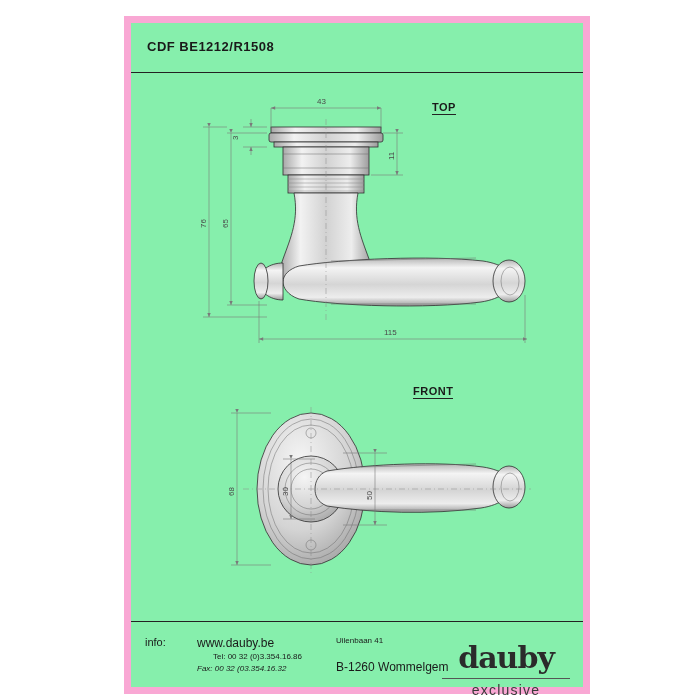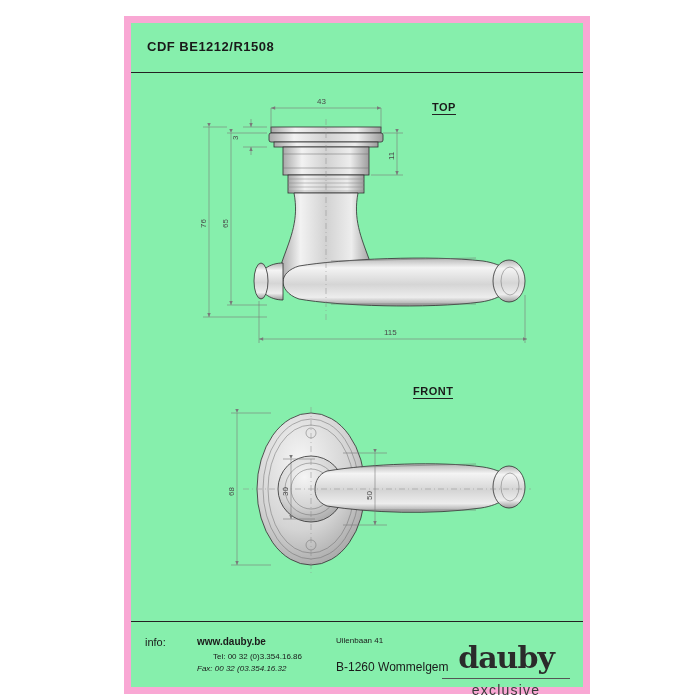--- a/index.html
+++ b/index.html
@@ -2,21 +2,21 @@
 <html><head>
 <meta charset="utf-8">
 <style>
   html,body{margin:0;padding:0;background:#ffffff;}
   body{width:700px;height:700px;font-family:"Liberation Sans",sans-serif;color:#1a1a1a;}
   .sheet{position:absolute;left:124px;top:16px;width:452px;height:664px;border:7px solid #f9a8d4;background:#86efac;}
   .title-bar{position:absolute;left:0;top:0;width:100%;height:50px;border-bottom:1px solid #222;box-sizing:border-box;}
   .title-text{position:absolute;left:16px;top:16px;font-size:13px;font-weight:bold;letter-spacing:.5px;}
   .footer-bar{position:absolute;left:0;bottom:0;width:100%;height:66px;border-top:1px solid #222;box-sizing:border-box;}
   .f-info{position:absolute;left:14px;top:14px;font-size:11px;}
-  .f-web{position:absolute;left:66px;top:14px;font-size:10px;font-weight:bold;}
+  .f-web{position:absolute;left:66px;top:14px;font-size:12px;}
   .f-tel{position:absolute;left:82px;top:30px;font-size:8px;}
   .f-fax{position:absolute;left:66px;top:42px;font-size:8px;font-style:italic;}
   .f-addr1{position:absolute;left:205px;top:14px;font-size:8px;}
   .f-addr2{position:absolute;left:205px;top:38px;font-size:12px;}
   .brand{position:absolute;left:305px;top:20px;width:140px;text-align:center;}
   .brand-name{font-family:"DejaVu Serif",serif;font-size:30px;font-weight:bold;color:#2b2b2b;line-height:32px;letter-spacing:-1px;}
   .brand-sub{font-size:14px;letter-spacing:1.2px;color:#3a3a3a;margin-top:8px;}
   .brand-rule{position:absolute;left:6px;top:36px;width:128px;border-top:1px solid #555;}
   .view-label{position:absolute;font-size:11px;font-weight:bold;letter-spacing:.5px;border-bottom:1px solid #222;padding-bottom:1px;}
   svg{position:absolute;left:0;top:0;}

